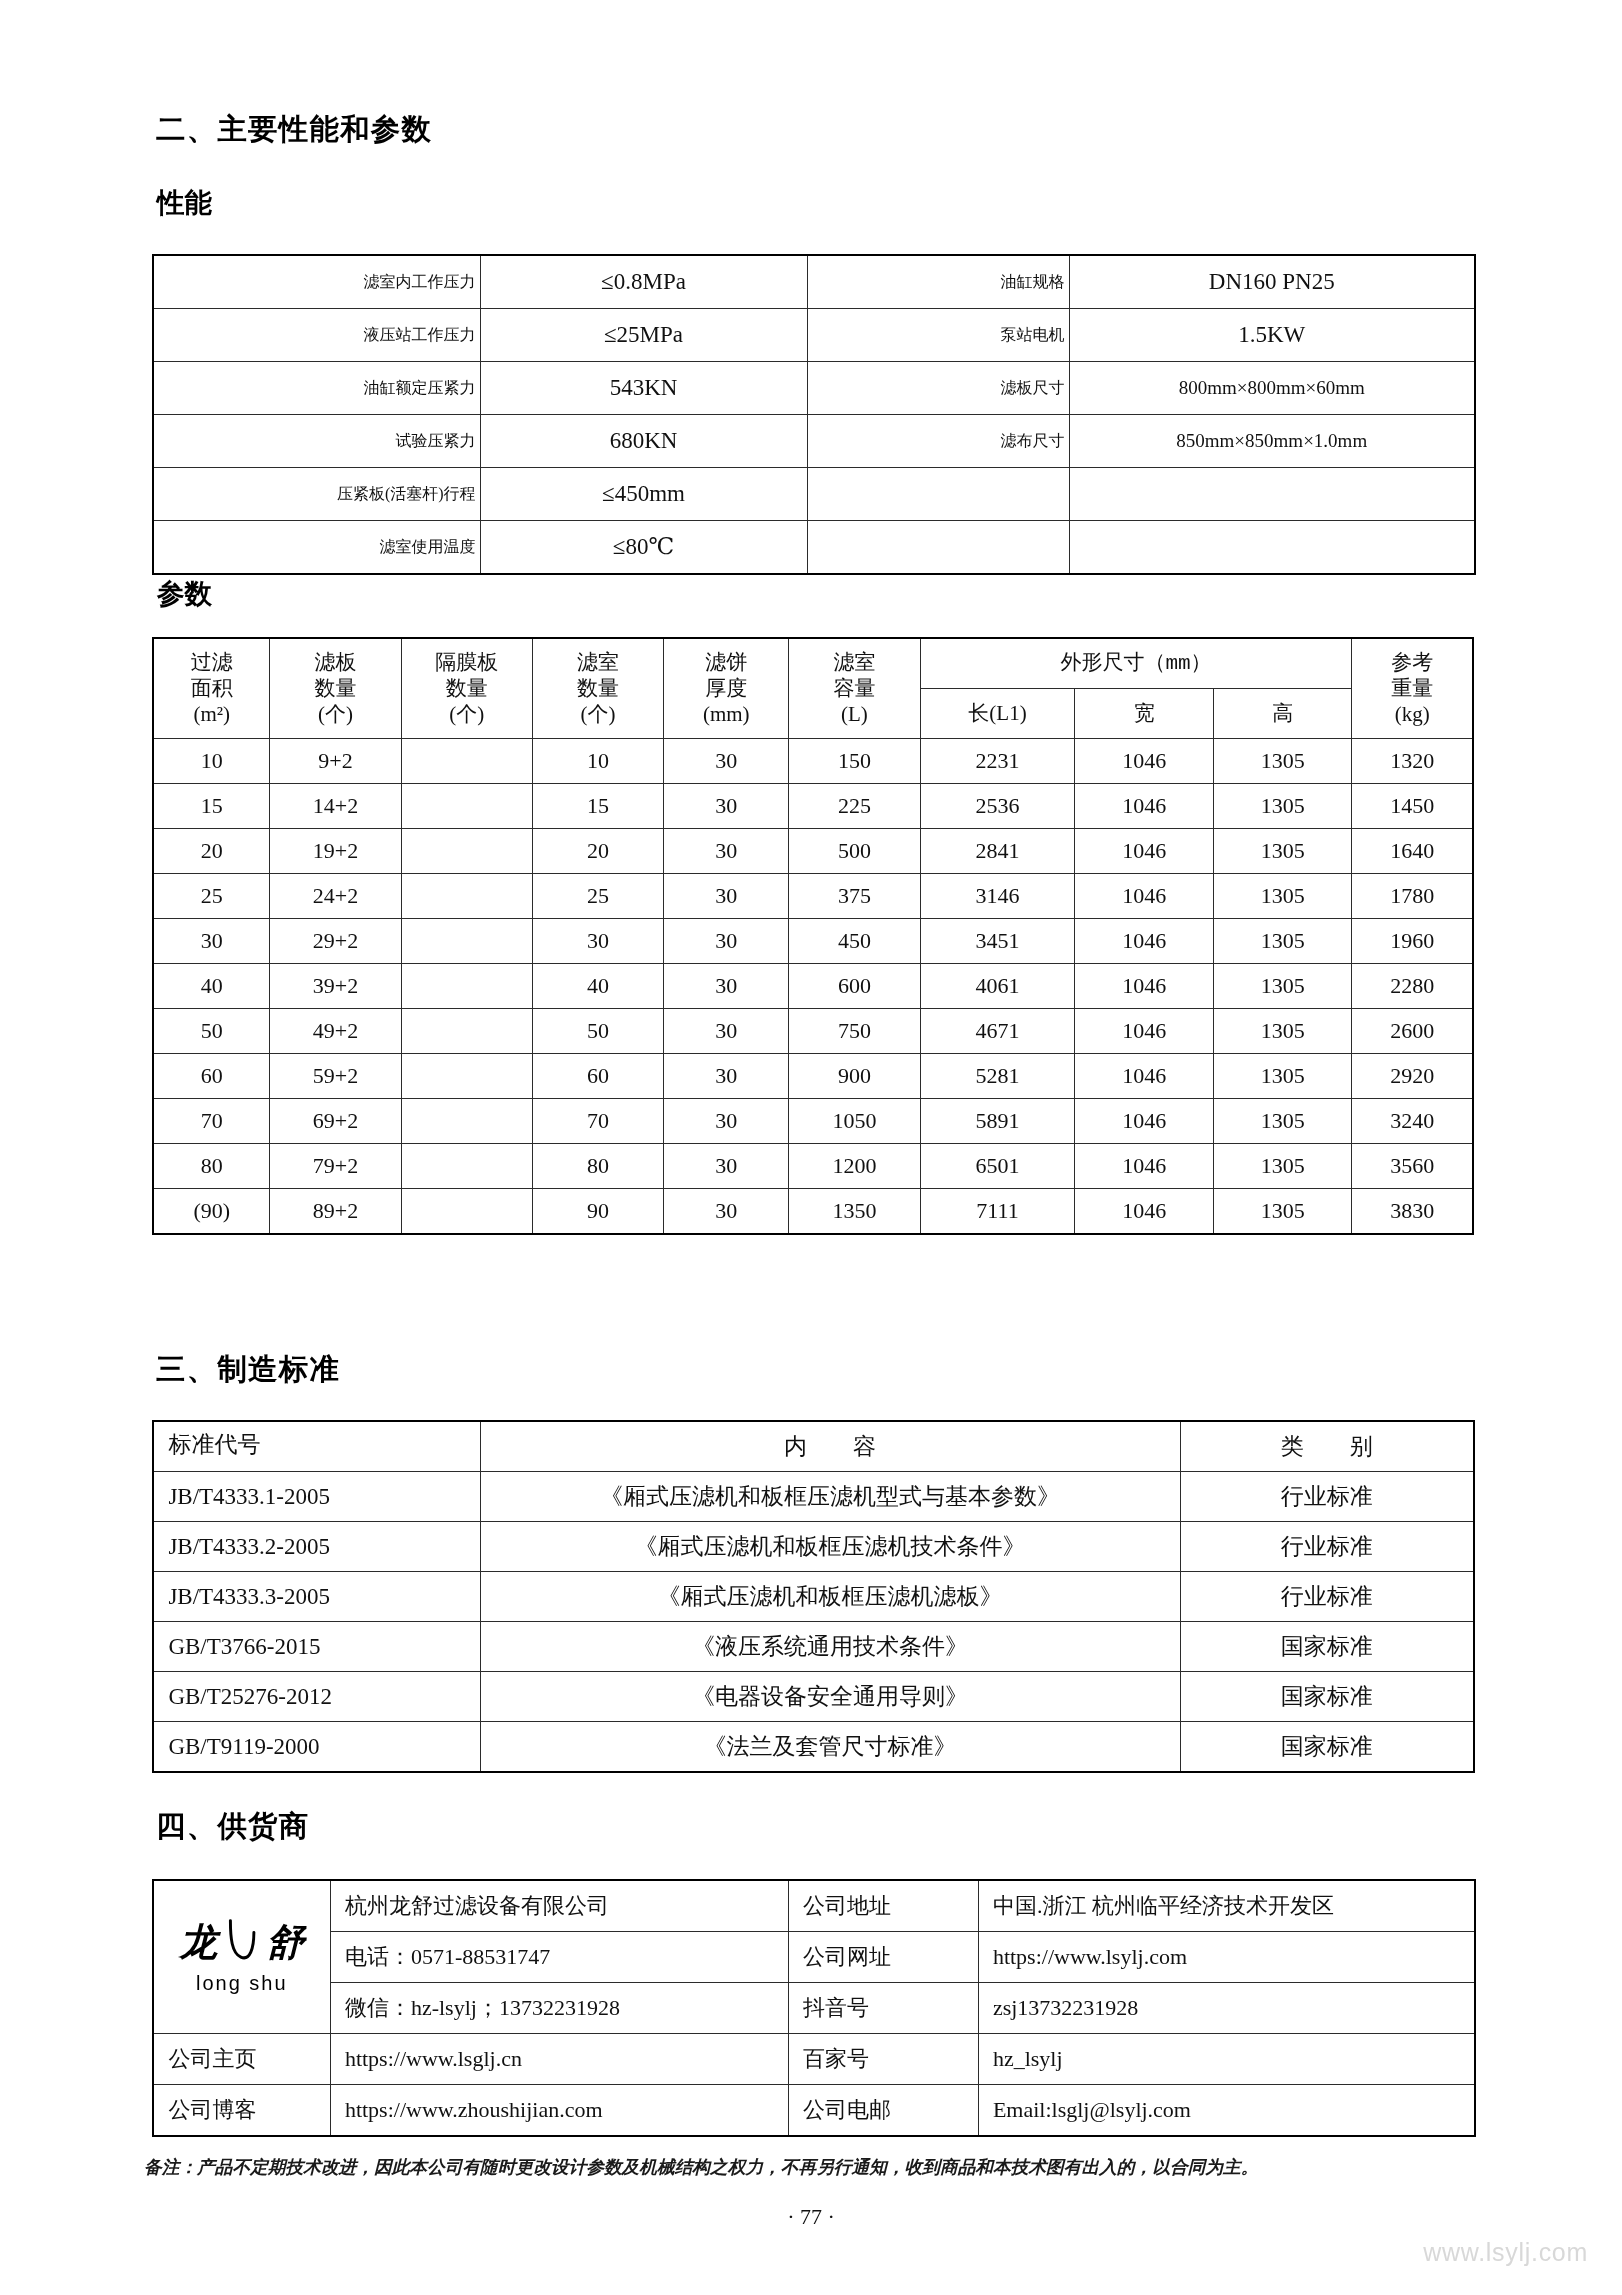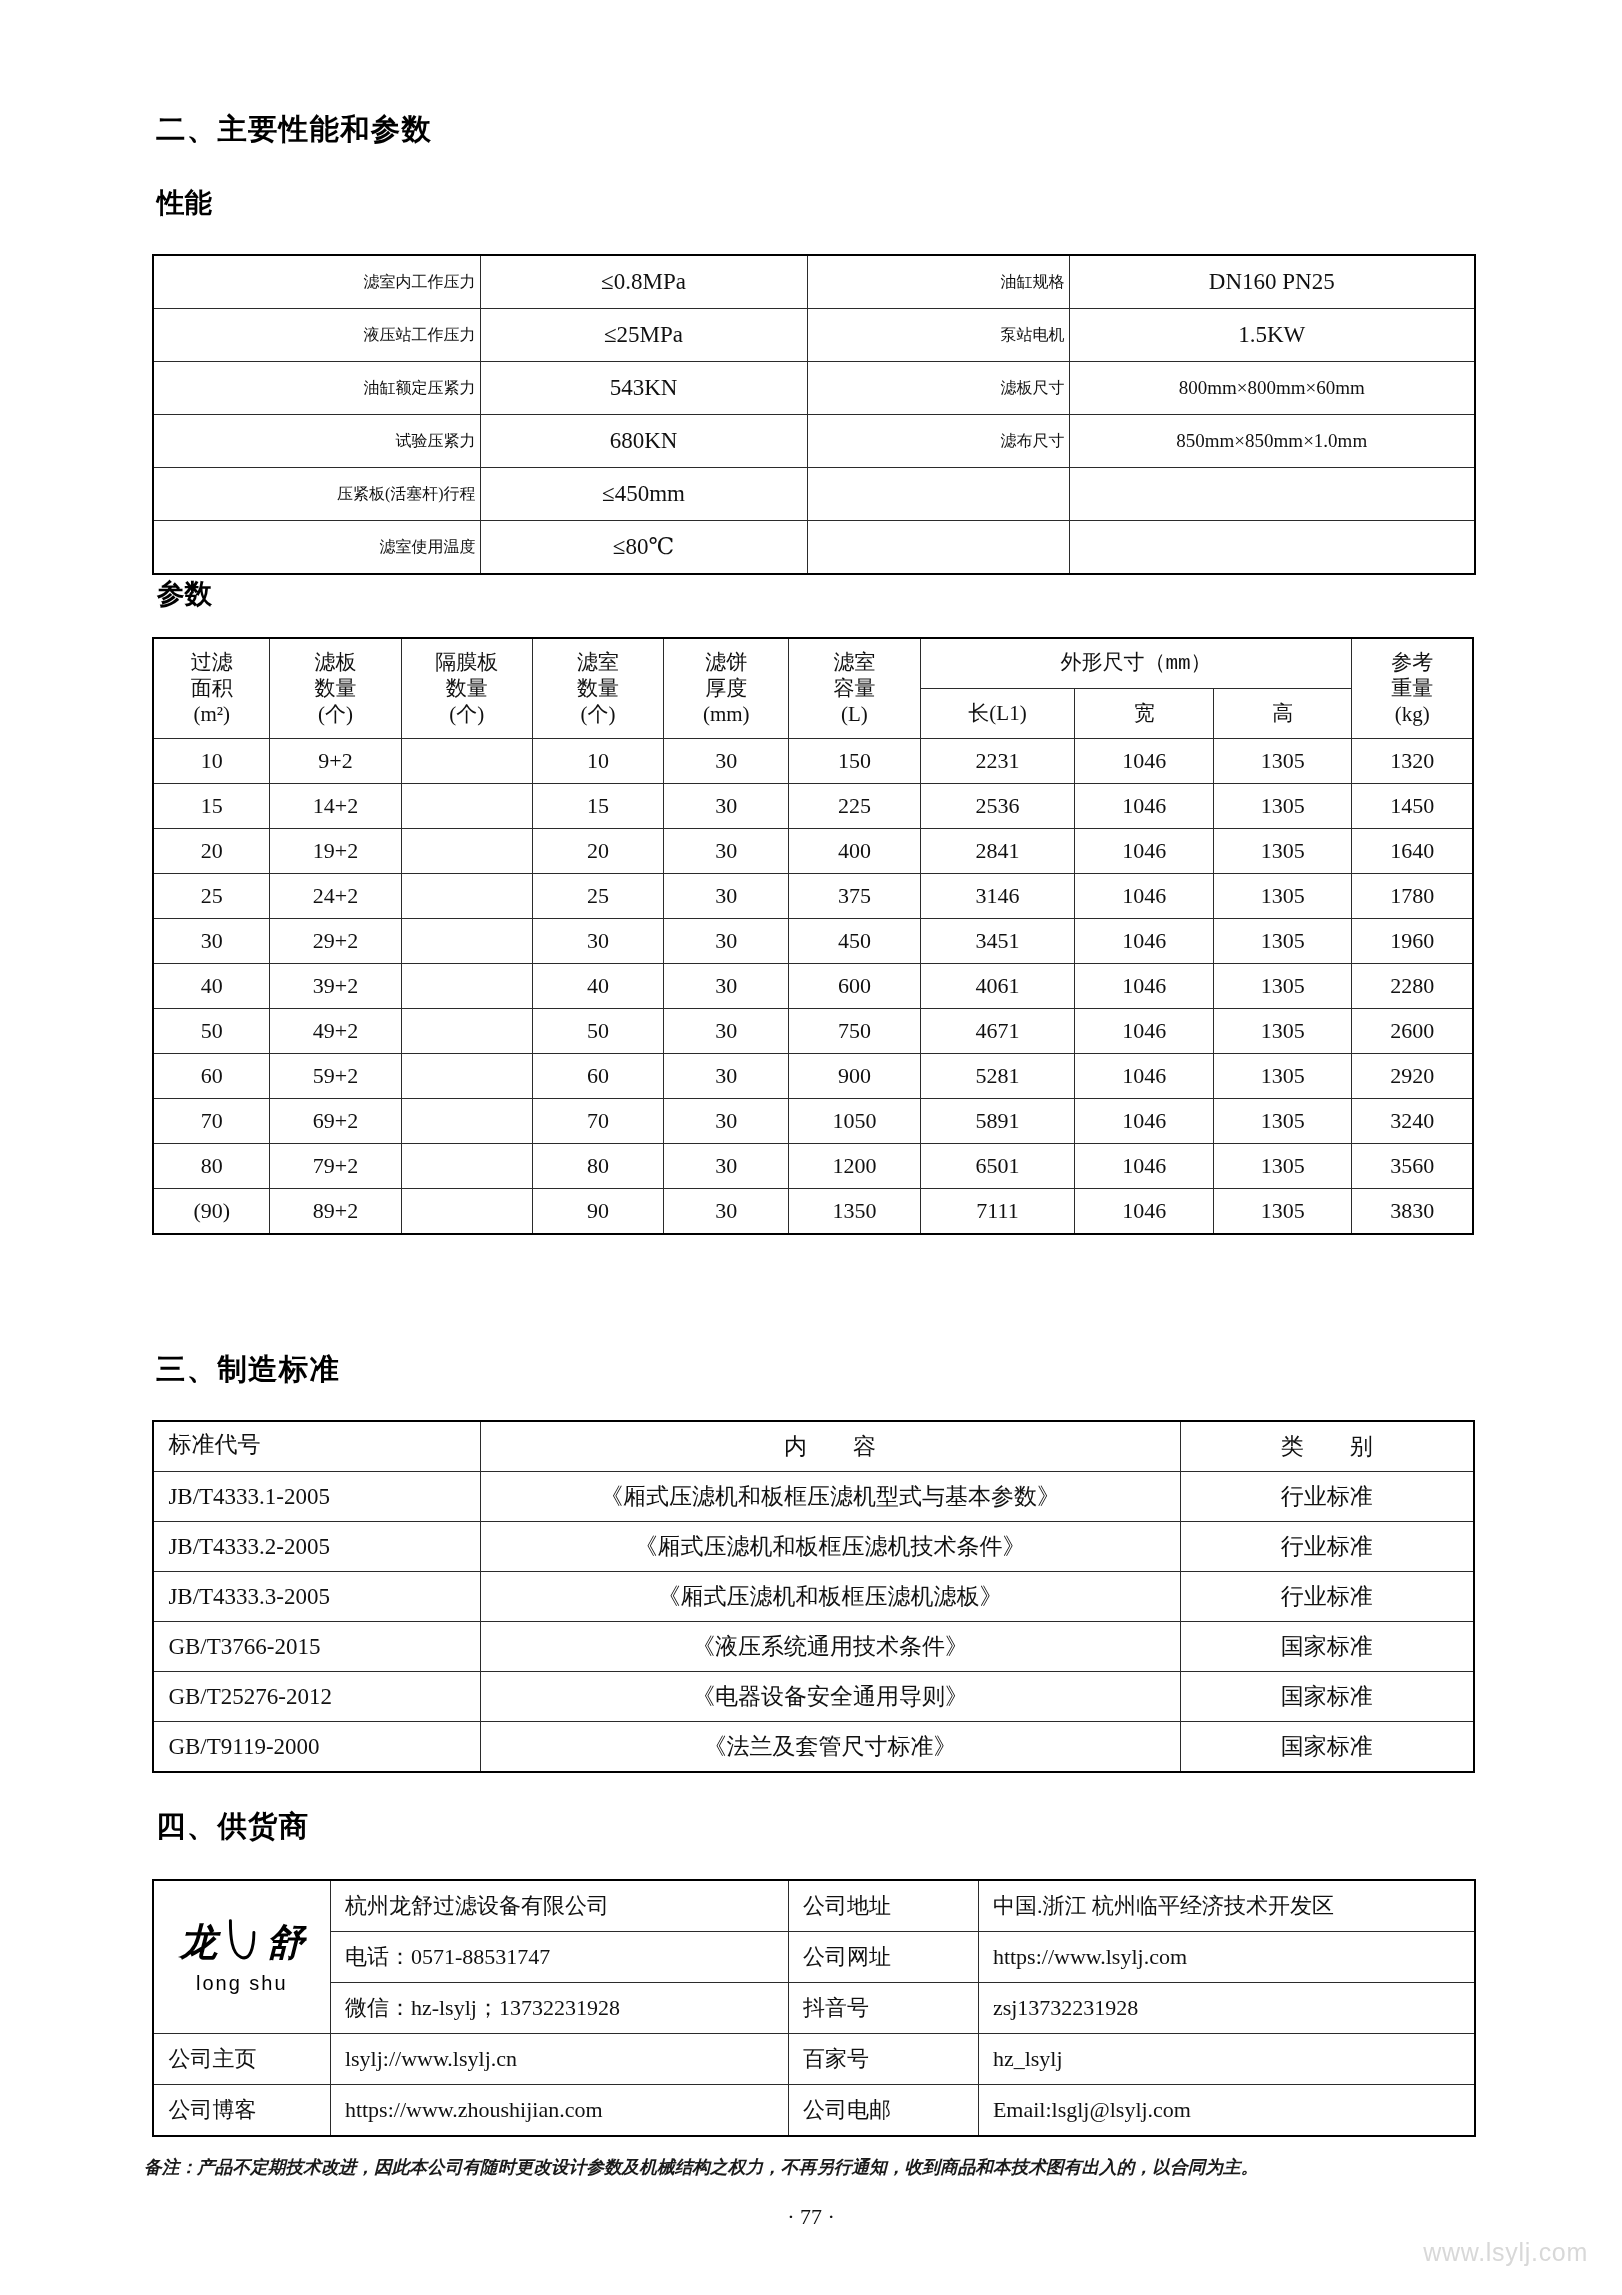--- a/index.html
+++ b/index.html
@@ -246,21 +246,21 @@
           <td>1046</td>
           <td>1305</td>
           <td>1450</td>
         </tr>
         <tr>
           <td>20</td>
           <td>19+2</td>
           <td></td>
           <td>20</td>
           <td>30</td>
-          <td>400</td>
+          <td>500</td>
           <td>2841</td>
           <td>1046</td>
           <td>1305</td>
           <td>1640</td>
         </tr>
         <tr>
           <td>25</td>
           <td>24+2</td>
           <td></td>
           <td>25</td>
@@ -441,21 +441,21 @@
         <td>公司网址</td>
         <td>https://www.lsylj.com</td>
       </tr>
       <tr>
         <td>微信：hz-lsylj；13732231928</td>
         <td>抖音号</td>
         <td>zsj13732231928</td>
       </tr>
       <tr>
         <td>公司主页</td>
-        <td>lsylj://www.lsylj.cn</td>
+        <td>https://www.lsglj.cn</td>
         <td>百家号</td>
         <td>hz_lsylj</td>
       </tr>
       <tr>
         <td>公司博客</td>
         <td>https://www.zhoushijian.com</td>
         <td>公司电邮</td>
         <td>Email:lsglj@lsylj.com</td>
       </tr>
     </tbody>

